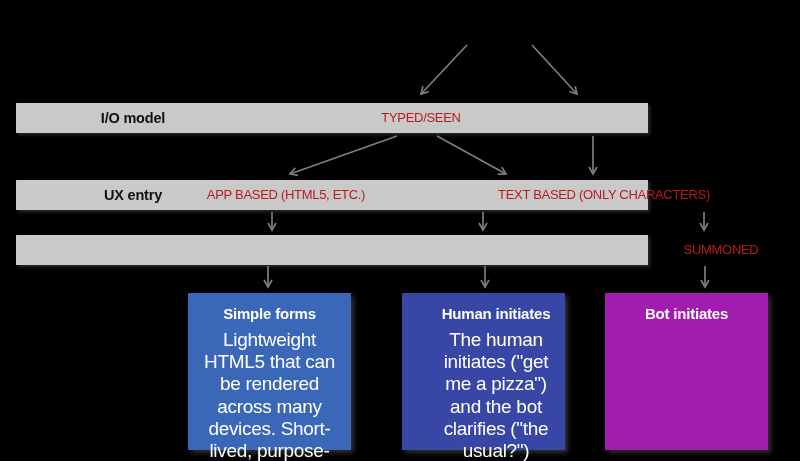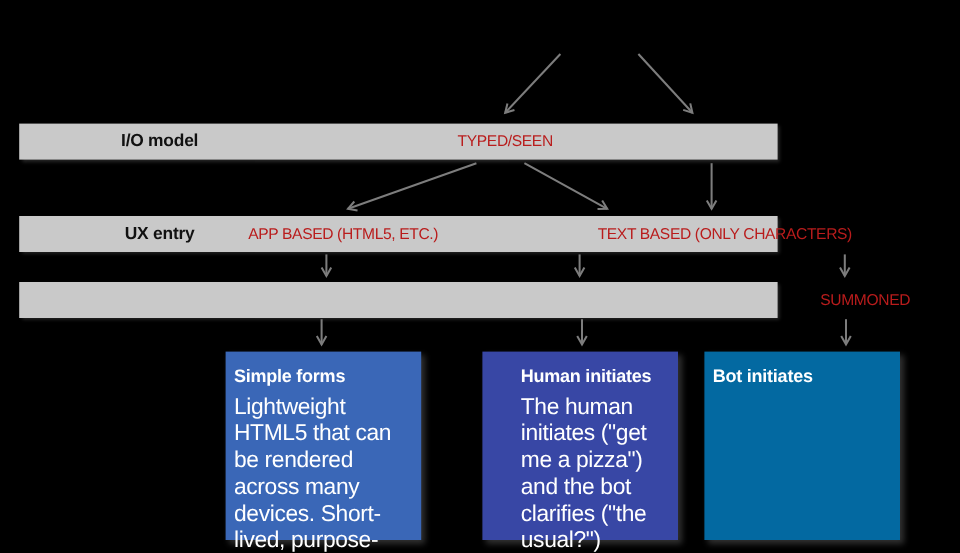--- a/index.html
+++ b/index.html
@@ -15,21 +15,21 @@
   .row-label{
     position:absolute;transform:translateX(-50%);top:0;line-height:30px;
     font-weight:bold;font-size:14.5px;color:#111;white-space:nowrap;letter-spacing:-0.2px;
   }
   .row-option{
     position:absolute;transform:translateX(-50%);top:0;line-height:30px;
     font-size:13px;color:#b91c1c;white-space:nowrap;letter-spacing:-0.3px;
   }
   .outcome{
     position:absolute;top:293px;width:163px;height:157px;box-sizing:border-box;
-    color:#fff;text-align:left;padding:12px 7px 0 7px;
+    color:#fff;text-align:center;padding:12px 7px 0 7px;
     box-shadow:3px 3px 5px rgba(190,190,190,0.25);
   }
   .outcome-title{font-weight:bold;font-size:15px;margin-bottom:7px;letter-spacing:-0.2px;}
   .outcome-body{font-size:19px;line-height:1.17;letter-spacing:-0.3px;}
 </style>
 </head>
 <body>
 
 <div class="canvas">
 
@@ -72,17 +72,17 @@
   <div class="outcome" style="left: 188px; background-color: rgb(58, 103, 183);">
     <div class="outcome-title">Simple forms</div>
     <div class="outcome-body">Lightweight HTML5 that can be rendered across many devices. Short-lived, purpose-built data entry, pre-populated with context if it exists</div>
   </div>
 
   <div class="outcome" style="left: 402px; background-color: rgb(56, 71, 165); padding-left: 32px;">
     <div class="outcome-title">Human initiates</div>
     <div class="outcome-body">The human initiates ("get me a pizza") and the bot clarifies ("the usual?")</div>
   </div>
 
-  <div class="outcome" style="left: 587px; background-color: #0369a1;">
+  <div class="outcome" style="left: 605px; background-color: #a21caf;">
     <div class="outcome-title">Bot initiates</div>
   </div>
 
 </div>
 
 </body></html>

